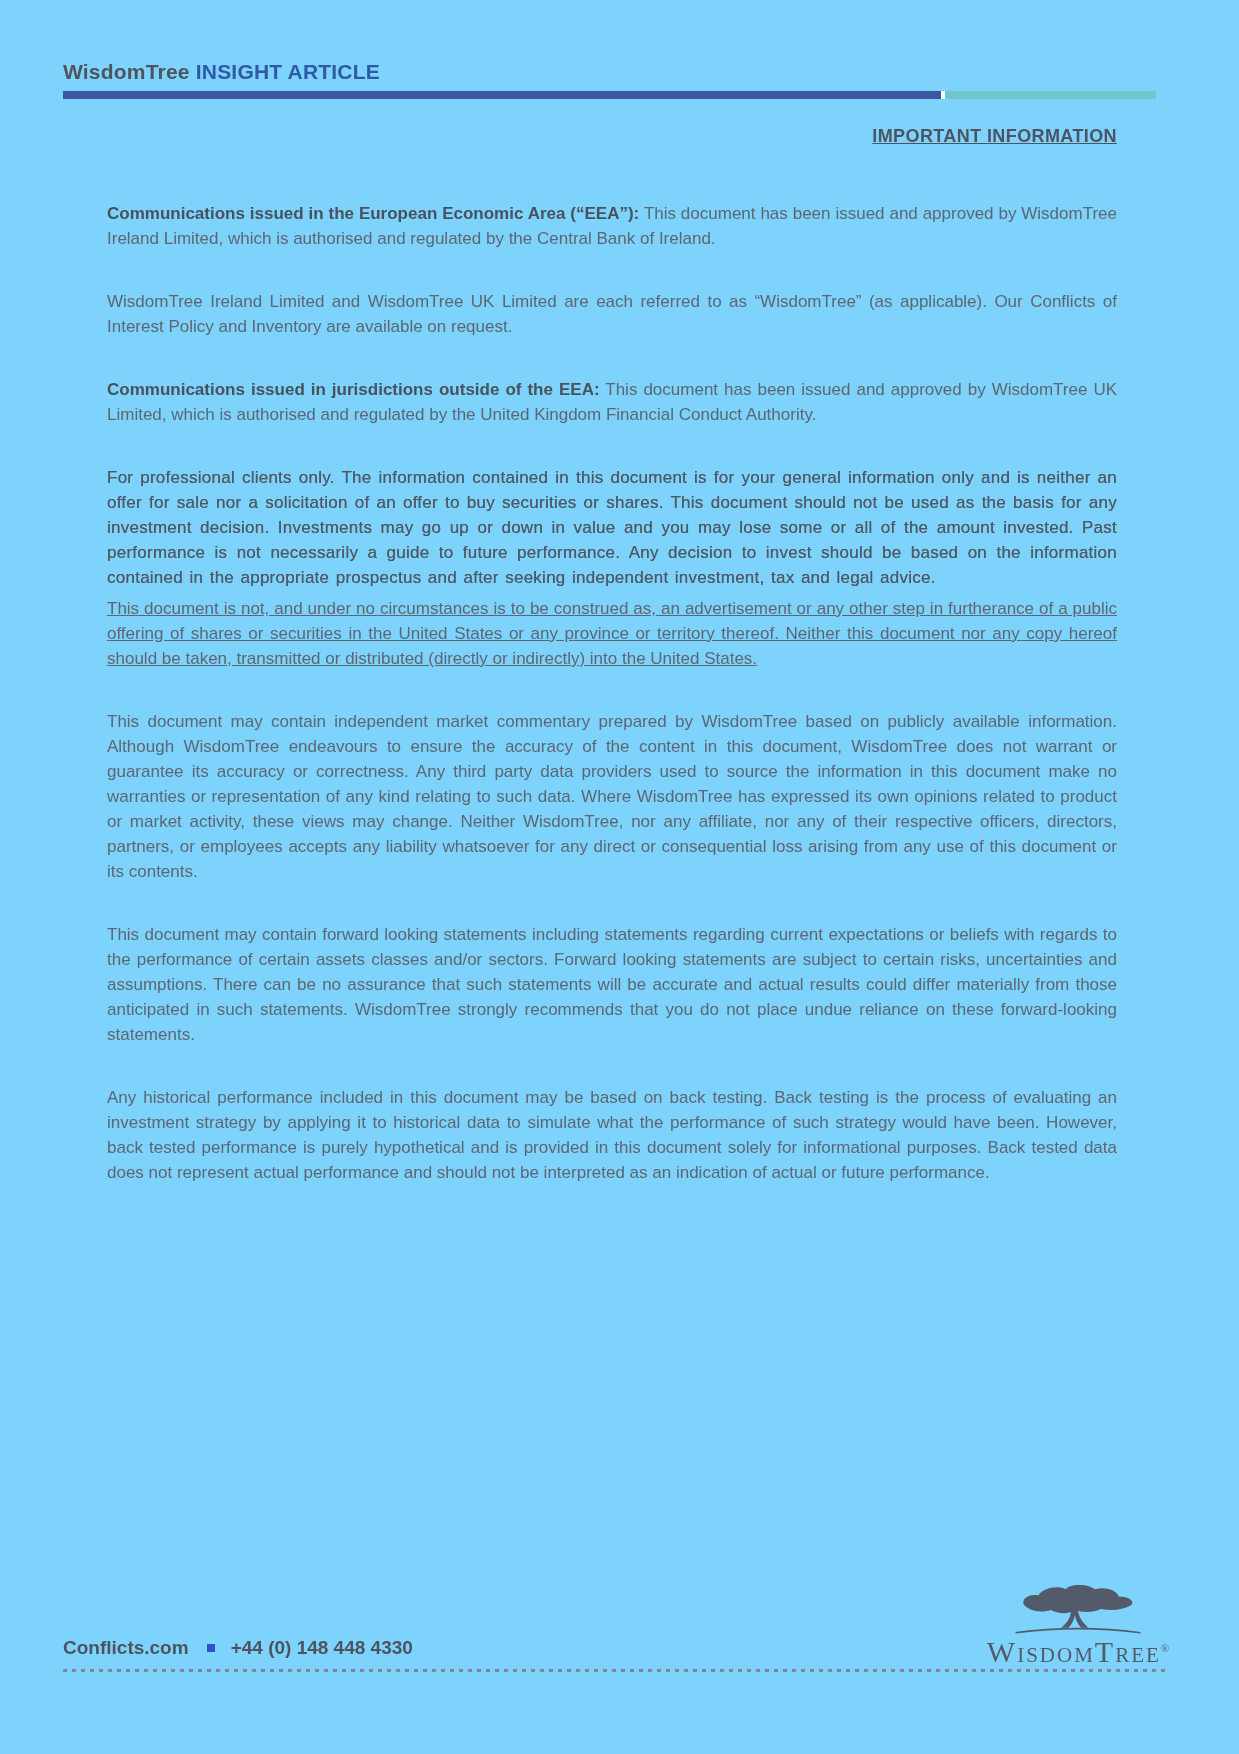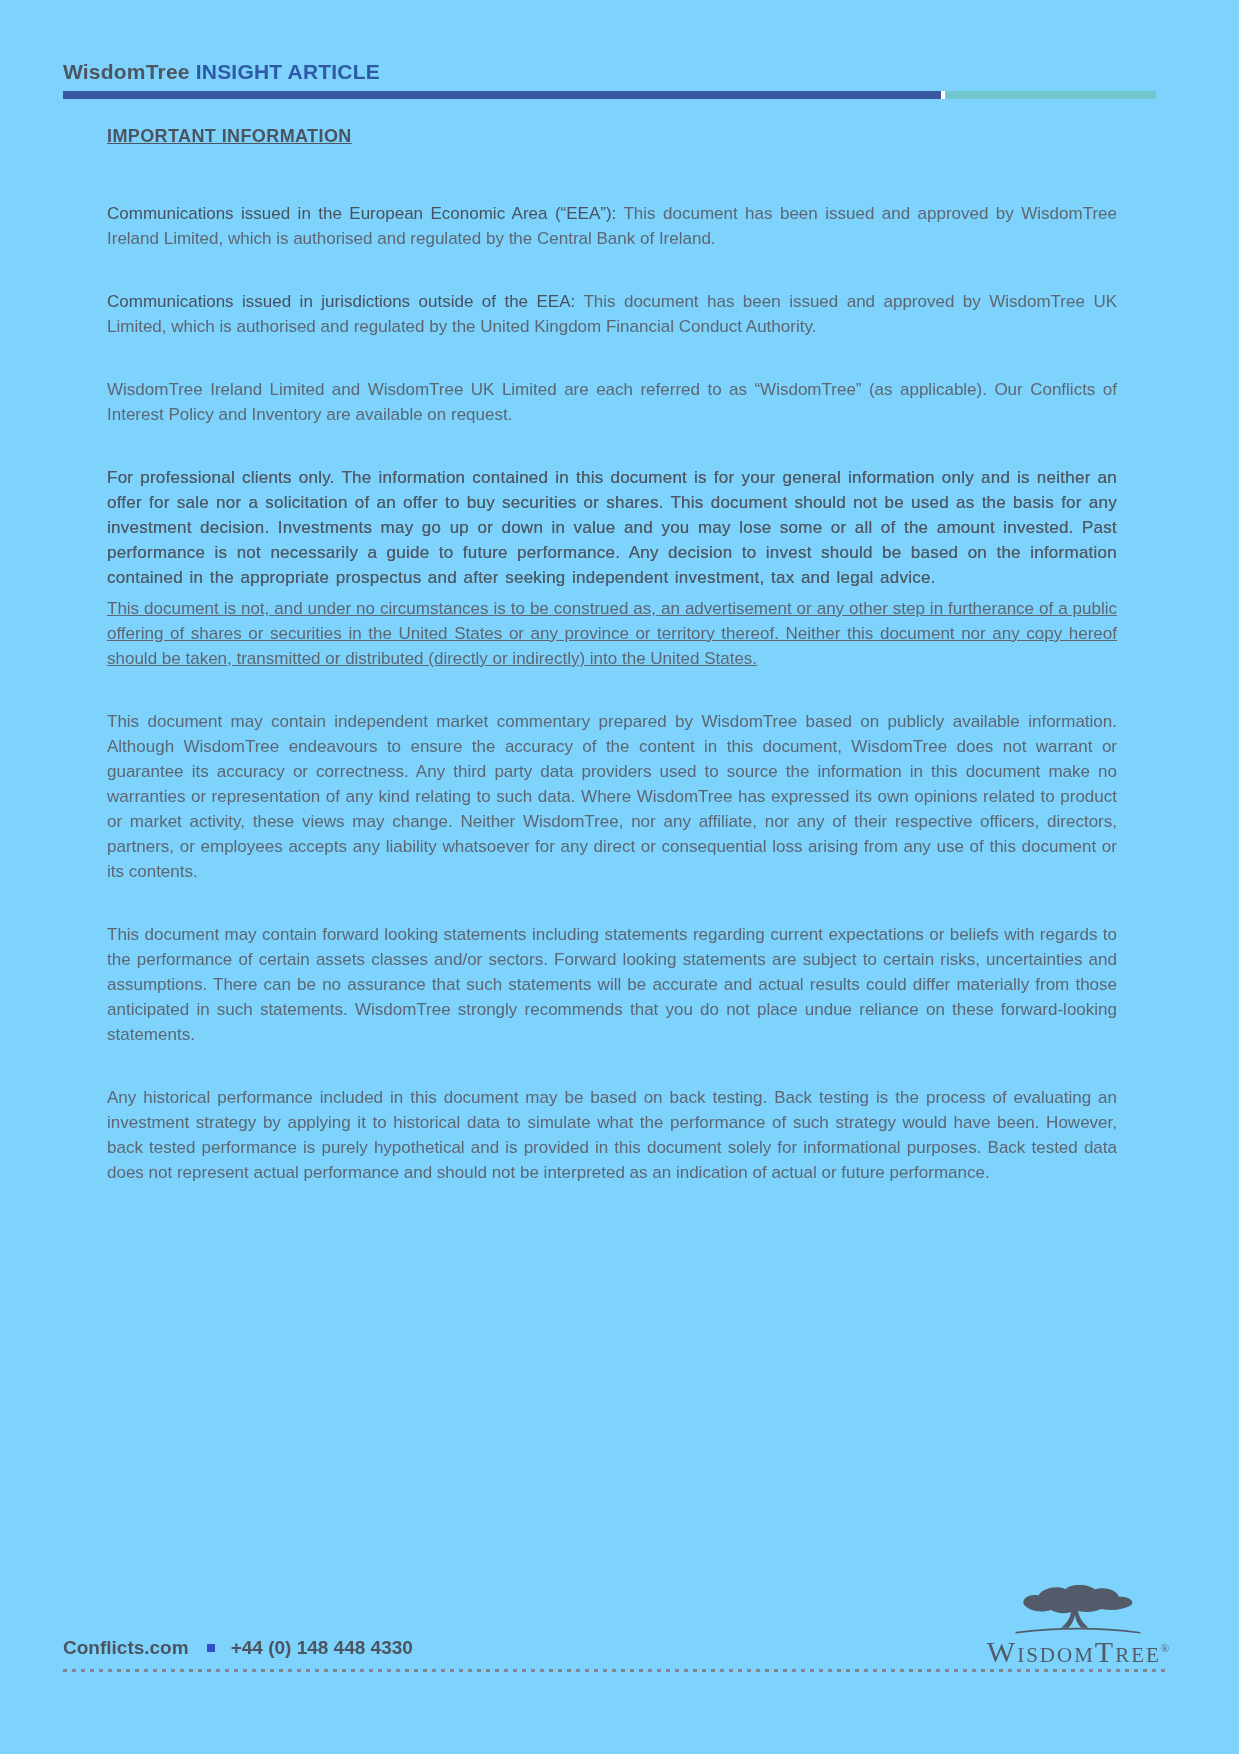--- a/index.html
+++ b/index.html
@@ -21,27 +21,28 @@
   .rule { display:flex; margin-top:7px; height:8px; }
   .rule-blue { width:878px; height:8px; background:#3a57a4; }
   .rule-gap  { width:4px; height:8px; background:#fff; }
   .rule-teal { width:211px; height:8px; background:#72c6ce; }
   
   .doc { position:absolute; left:107px; top:125px; width:1010px; color:#5d6673; }
   .doc h1 {
     font-size:18px; line-height:22px; font-weight:bold;
     color:#4c5461; text-decoration:underline; letter-spacing:.4px;
     margin:0 0 54px 0;
+    text-align:right;
   }
   .para {
     font-size:17px; line-height:25px;
     text-align:justify; margin:38px 0 0 0;
   }
   .para:first-of-type { margin-top:0; }
-  .para strong { color:#49515e; font-weight:normal; }
+  .para strong { color:#49515e; font-weight:bold; }
   .para.medium {
     color:#4f5865; letter-spacing:.25px; word-spacing:1.5px;
     text-shadow:0 0 .5px rgba(79,88,101,.85);
   }
   .para.tight { margin-top:6px;text-decoration:underline; }
   
   .ftr { position:absolute; left:63px; top:1563px; width:1107px; height:112px; }
   .ftr-contact { position:absolute; left:0; top:74px; white-space:nowrap;
     font-size:19px; font-weight:bold; color:#4c5461; }
   .ftr-bullet { display:inline-block; width:8px; height:8px; background:#2f52cb;
@@ -73,23 +74,23 @@
       <span class="rule-gap"></span>
       <span class="rule-teal"></span>
     </div>
   </header>
 
   <main class="doc">
     <h1>IMPORTANT INFORMATION</h1>
 
     <p class="para"><strong>Communications issued in the European Economic Area (“EEA”):</strong> <span>This document has been issued and approved by WisdomTree Ireland Limited, which is authorised and regulated by the Central Bank of Ireland.</span></p>
 
+    <p class="para">WisdomTree Ireland Limited and WisdomTree UK Limited are each referred to as “WisdomTree” (as applicable). Our Conflicts of Interest Policy and Inventory are available on request.</p>
+
     <p class="para"><strong>Communications issued in jurisdictions outside of the EEA:</strong> <span>This document has been issued and approved by WisdomTree UK Limited, which is authorised and regulated by the United Kingdom Financial Conduct Authority.</span></p>
-
-    <p class="para">WisdomTree Ireland Limited and WisdomTree UK Limited are each referred to as “WisdomTree” (as applicable). Our Conflicts of Interest Policy and Inventory are available on request.</p>
 
     <p class="para medium">For professional clients only. The information contained in this document is for your general information only and is neither an offer for sale nor a solicitation of an offer to buy securities or shares. This document should not be used as the basis for any investment decision. Investments may go up or down in value and you may lose some or all of the amount invested. Past performance is not necessarily a guide to future performance. Any decision to invest should be based on the information contained in the appropriate prospectus and after seeking independent investment, tax and legal advice.</p>
 
     <p class="para tight">This document is not, and under no circumstances is to be construed as, an advertisement or any other step in furtherance of a public offering of shares or securities in the United States or any province or territory thereof. Neither this document nor any copy hereof should be taken, transmitted or distributed (directly or indirectly) into the United States.</p>
 
     <p class="para">This document may contain independent market commentary prepared by WisdomTree based on publicly available information. Although WisdomTree endeavours to ensure the accuracy of the content in this document, WisdomTree does not warrant or guarantee its accuracy or correctness. Any third party data providers used to source the information in this document make no warranties or representation of any kind relating to such data. Where WisdomTree has expressed its own opinions related to product or market activity, these views may change. Neither WisdomTree, nor any affiliate, nor any of their respective officers, directors, partners, or employees accepts any liability whatsoever for any direct or consequential loss arising from any use of this document or its contents.</p>
 
     <p class="para">This document may contain forward looking statements including statements regarding current expectations or beliefs with regards to the performance of certain assets classes and/or sectors. Forward looking statements are subject to certain risks, uncertainties and assumptions. There can be no assurance that such statements will be accurate and actual results could differ materially from those anticipated in such statements. WisdomTree strongly recommends that you do not place undue reliance on these forward-looking statements.</p>
 
     <p class="para">Any historical performance included in this document may be based on back testing. Back testing is the process of evaluating an investment strategy by applying it to historical data to simulate what the performance of such strategy would have been. However, back tested performance is purely hypothetical and is provided in this document solely for informational purposes. Back tested data does not represent actual performance and should not be interpreted as an indication of actual or future performance.</p>

